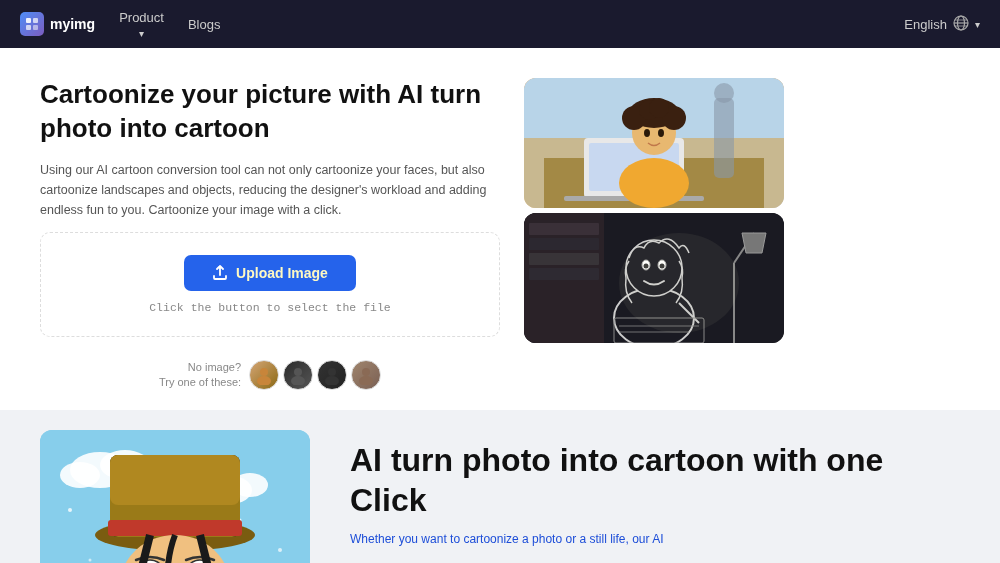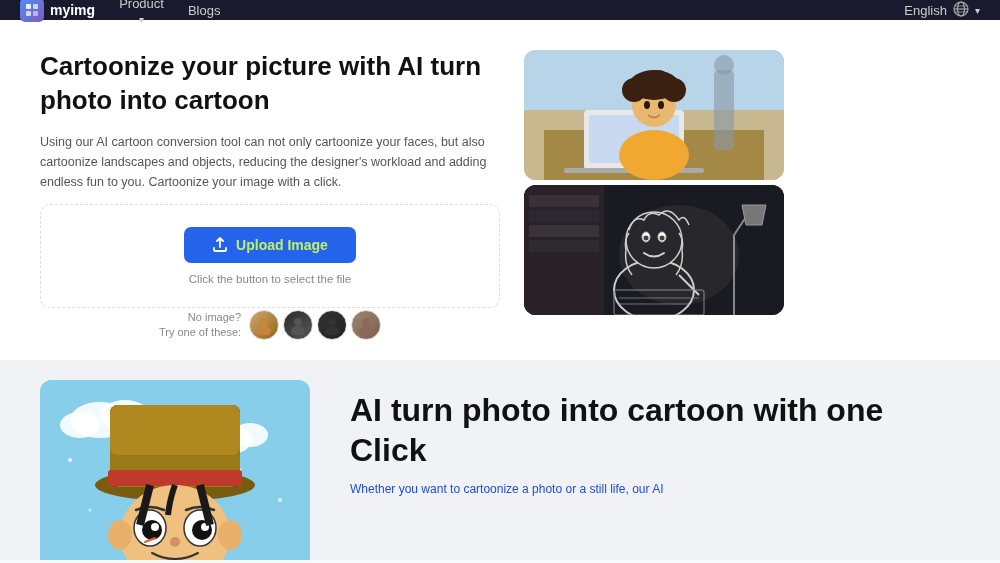--- a/index.html
+++ b/index.html
@@ -1,21 +1,21 @@
 <!DOCTYPE html>
 <html><head>
   <meta charset="utf-8">
   <style>
     * { margin: 0; padding: 0; box-sizing: border-box; }
     body { font-family: -apple-system, BlinkMacSystemFont, 'Segoe UI', sans-serif; background: #f8f9fa; width: 1000px; height: 563px; overflow: hidden; }
 
     
     .navbar {
       background: #1a1a2e;
-      height: 20px;
+      height: 48px;
       display: flex;
       align-items: center;
       padding: 0 20px;
       justify-content: space-between;
     }
     .nav-left { display: flex; align-items: center; gap: 24px; }
     .logo { display: flex; align-items: center; gap: 6px; }
     .logo-icon {
       width: 24px; height: 24px;
       background: linear-gradient(135deg, #4f8ef7, #7c5cbf);
@@ -48,32 +48,32 @@
       border-radius: 10px;
       padding: 22px 20px;
       display: flex;
       flex-direction: column;
       align-items: center;
       gap: 10px;
       background: #fff;
     }
     .upload-btn {
       background: #2563eb;
-      color: #bef264;
+      color: #fef9c3;
       border: none;
       border-radius: 7px;
       padding: 10px 28px;
       font-size: 14px;
       font-weight: 600;
       cursor: pointer;
       display: flex;
       align-items: center;
       gap: 8px;
     }
-    .upload-hint { font-size: 11.5px; color: #888; }
+    .upload-hint { font-size: 11.5px; color: #888; font-family: Liberation Mono, monospace; }
 
     
     .sample-row { display: flex; align-items: center; gap: 8px; margin-top: 6px; }
     .sample-imgs { display: flex; gap: 4px; }
     .sample-img {
       width: 30px; height: 30px;
       border-radius: 50%;
       overflow: hidden;
       border: 1.5px solid #ddd;
       background: #ccc;
@@ -186,21 +186,21 @@
       <button class="upload-btn">
         <svg width="16" height="16" viewBox="0 0 16 16" fill="none">
           <path d="M8 1L8 10M8 1L5 4M8 1L11 4" stroke="white" stroke-width="1.8" stroke-linecap="round" stroke-linejoin="round"></path>
           <path d="M2 11V13C2 13.5523 2.44772 14 3 14H13C13.5523 14 14 13.5523 14 13V11" stroke="white" stroke-width="1.8" stroke-linecap="round"></path>
         </svg>
         <span>Upload Image</span>
       </button>
       <span class="upload-hint">Click the button to select the file</span>
     </div>
 
-    <div class="sample-row" style="margin-top: 2px; justify-content: center;">
+    <div class="sample-row" style="margin-top: 23px; justify-content: center;">
       <div style="text-align: right; font-size: 11px; color: #888; line-height: 1.4;">
         <div>No image?</div>
         <div>Try one of these:</div>
       </div>
       <div class="sample-imgs">
         <div class="sample-img avatar-1">
           <svg width="20" height="20" viewBox="0 0 20 20">
               <circle cx="10" cy="7" r="4" fill="#c8853a"></circle>
               <ellipse cx="10" cy="16" rx="7" ry="5" fill="#c8853a"></ellipse>
             </svg>

